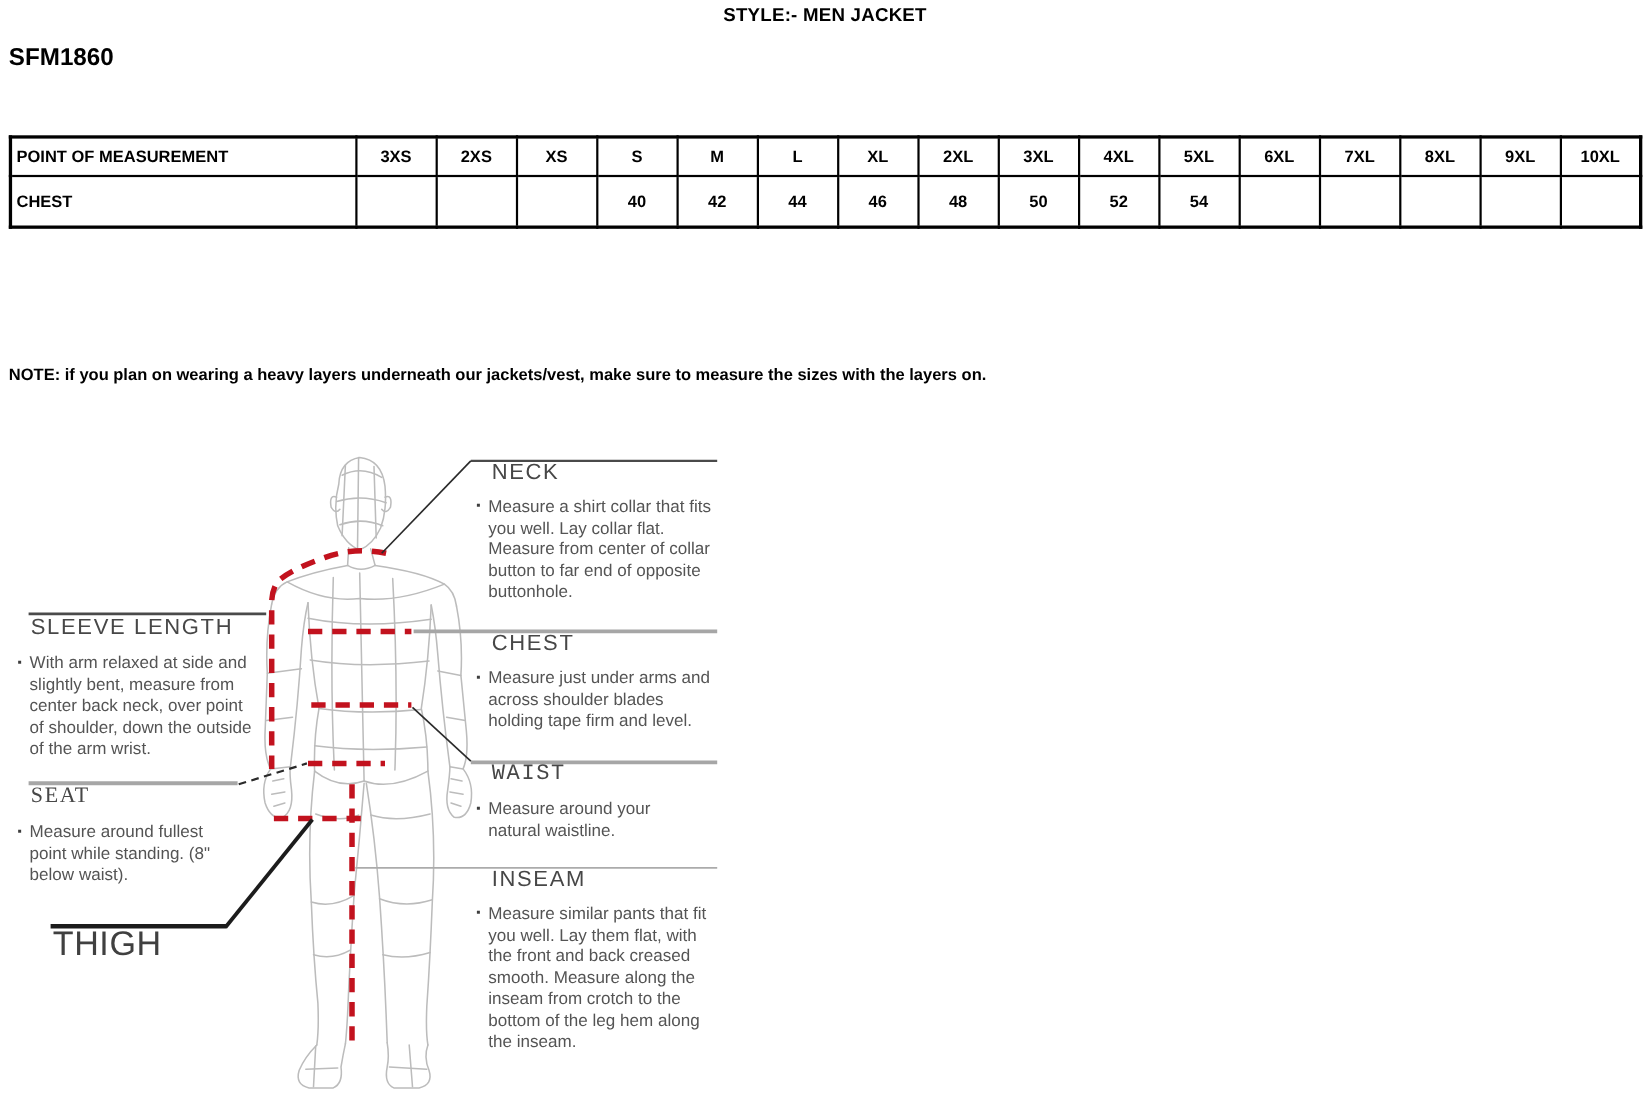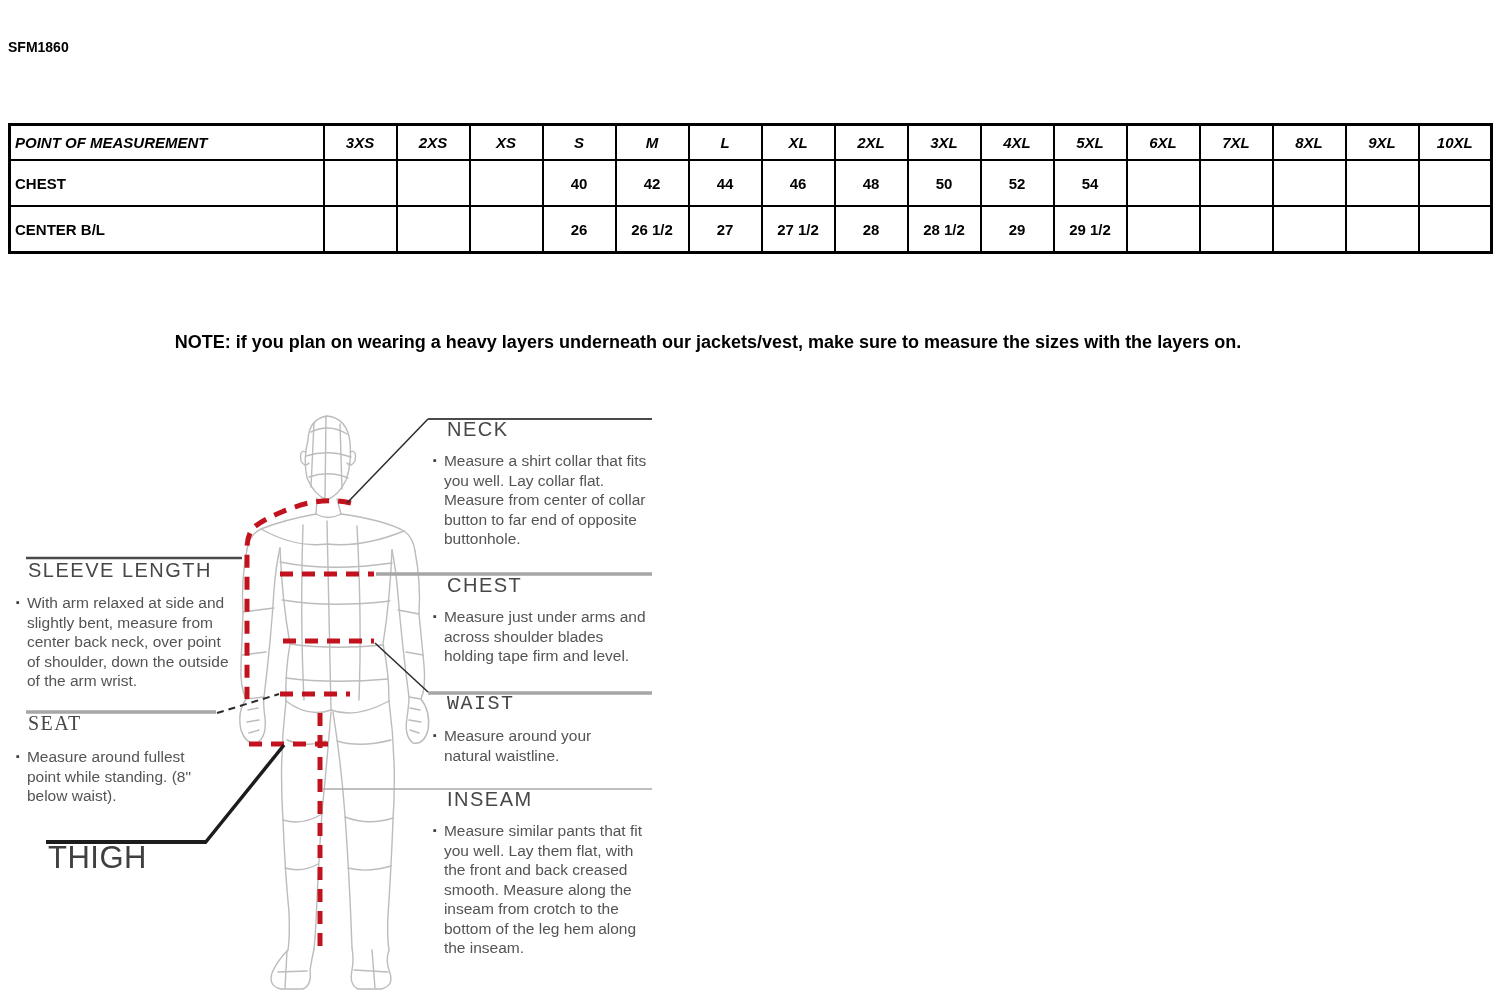--- a/index.html
+++ b/index.html
@@ -7,62 +7,63 @@
     position:relative; width:1500px; height:995px; background:#ffffff;
     font-family:"Liberation Sans", sans-serif; color:#000; overflow:hidden;
   }
   
   .doc-title {
     position:absolute; top:4px; left:0; width:100%;
     text-align:center; font-size:17px; font-weight:bold; letter-spacing:.2px;
   }
   .style-code {
     position:absolute; top:39px; left:8px;
-    font-size:14px; font-weight:bold;
+    font-size:22px; font-weight:bold;
   }
   
   #size-table {
     position:absolute; top:123px; left:8px; width:1484px;
     border-collapse:collapse; table-layout:fixed;
     border:3px solid #000;
   }
   #size-table th, #size-table td {
     border:2px solid #000; font-weight:bold; font-size:15px;
     text-align:center; padding:0; overflow:hidden; white-space:nowrap;
     font-family:"Liberation Sans", sans-serif;
   }
-  #size-table thead th { height:33px;font-style:italic; }
+  #size-table thead th { height:33px; }
   #size-table tbody td { height:44px; }
   #size-table th.row-head, #size-table td.row-head {
     text-align:left; padding-left:4px;
   }
   
   .note-line {
     position:absolute; top:332px; left:8px; width:1400px;
-    font-size:18px; font-weight:bold;text-align:center;
+    font-size:15px; font-weight:bold;
   }
   
   #diagram-svg { position:absolute; left:0; top:0; width:1500px; height:995px; pointer-events:none; }
   .sec { position:absolute;margin-top:28px; }
   .sec-title {
     font-size:20px; color:#474747; letter-spacing:1.5px; font-weight:normal;
   }
   .sec-body {
     display:flex; align-items:flex-start;
     font-size:15.5px; line-height:19.5px; color:#545454;
   }
   .bullet { font-size:11px; line-height:19px; margin-right:7px; color:#3d3d3d; }
   .thigh-title { font-size:31px; color:#404040; letter-spacing:.5px; }
   .thigh-body  { font-size:18.5px; line-height:22px; color:#242424; }
 </style>
 </head>
 <body>
 
 <div id="page">
 
+  <div class="doc-title">STYLE:- MEN JACKET</div>
   <div class="style-code">SFM1860</div>
 
   <table id="size-table">
     <colgroup>
         <col style="width: 314px;">
         <col style="width: 73px;">
         <col style="width: 73px;">
         <col style="width: 73px;">
         <col style="width: 73px;">
         <col style="width: 73px;">
@@ -112,39 +113,20 @@
           <td>48</td>
           <td>50</td>
           <td>52</td>
           <td>54</td>
           <td></td>
           <td></td>
           <td></td>
           <td></td>
           <td></td>
         </tr>
-        <tr>
-          <td class="row-head">CENTER B/L</td>
-          <td></td>
-          <td></td>
-          <td></td>
-          <td>26</td>
-          <td>26 1/2</td>
-          <td>27</td>
-          <td>27 1/2</td>
-          <td>28</td>
-          <td>28 1/2</td>
-          <td>29</td>
-          <td>29 1/2</td>
-          <td></td>
-          <td></td>
-          <td></td>
-          <td></td>
-          <td></td>
-        </tr>
       </tbody>
   </table>
 
   <div class="note-line">NOTE: if you plan on wearing a heavy layers underneath our jackets/vest, make sure to measure the sizes with the layers on.</div>
 
   <svg id="diagram-svg" viewBox="0 0 1500 995" xmlns="http://www.w3.org/2000/svg">
     <g fill="none" stroke-width="1.4" stroke-linecap="round" stroke-linejoin="round" stroke="#bcbcbc">
 
       <path d="M308,440 Q309,419 327,416 Q347,418 350,442 Q352,464 346,480 Q339,495 327,500 Q314,495 307,478 Q303,459 308,440 Z"></path>
       <path d="M311,432 Q329,423 347,434"></path>

